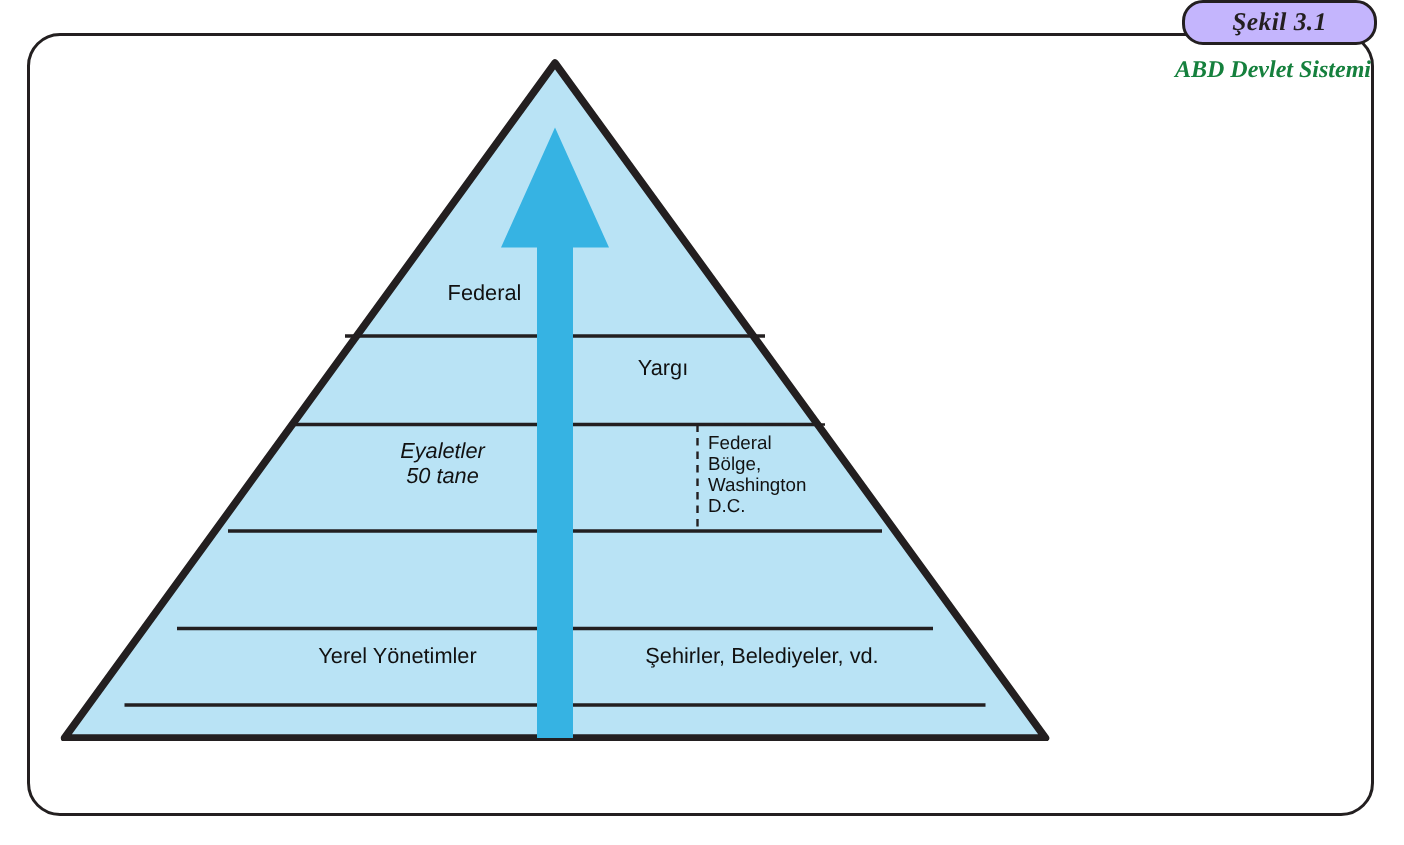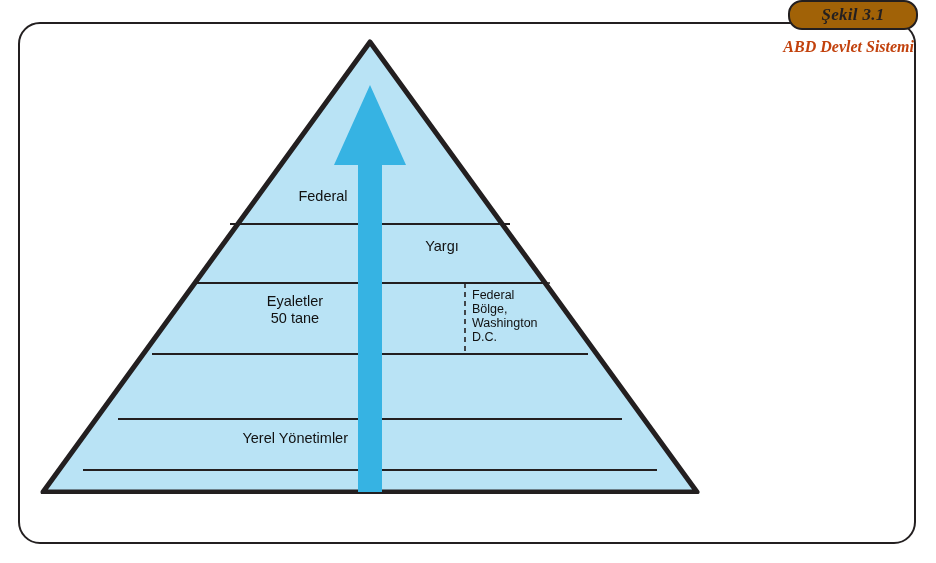--- a/index.html
+++ b/index.html
@@ -35,21 +35,21 @@
     background: #ffffff;
   }
 
   
   .fig-tab {
     position: absolute;
     right: 18px;
     top: 0px;
     width: 130px;
     height: 30px;
-    background: #a16207;
+    background: #c4b5fd;
     border: 2px solid #231f20;
     border-radius: 14px;
     box-sizing: border-box;
     display: flex;
     align-items: center;
     justify-content: center;
   }
   .fig-tab span {
     font-family: "Liberation Serif", serif;
     font-weight: bold;
@@ -60,21 +60,21 @@
   }
 
   .fig-title {
     position: absolute;
     right: 22px;
     top: 38px;
     font-family: "Liberation Serif", serif;
     font-style: italic;
     font-weight: bold;
     font-size: 16px;
-    color: #c2410c;
+    color: #15803d;
   }
 
   
   #pyramid-wrap {
     position: absolute;
     left: 30px;
     top: 30px;
     width: 670px;
     height: 464px;
   }
@@ -150,27 +150,28 @@
 
       <g>
         <polygon points="340,55 376,135 352,135 352,462 328,462 328,135 304,135" fill="#36b3e3"></polygon>
       </g>
     </svg>
 
     <div class="row-label row-left" style="left:228px; top:158px; width:130px;">Federal</div>
 
     <div class="row-label row-right" style="left:352px; top:208px; width:120px;">Yargı</div>
 
-    <div class="row-label row-left" style="left:195px; top:263px; width:140px;">Eyaletler
+    <div class="row-label row-left" style="left:195px; top:263px; width:140px;font-style:italic;">Eyaletler
 50 tane</div>
     <div class="fed-box-text" style="left:442px; top:258px; width:90px;">Federal
 Bölge,
 Washington
 D.C.</div>
 
 
-    <div class="row-label row-left" style="left:128px; top:400px; width:190px;text-align:right;">Yerel Yönetimler</div>
+    <div class="row-label row-left" style="left:140px; top:400px; width:190px;">Yerel Yönetimler</div>
+    <div class="row-label row-right" style="left:358px; top:400px; width:240px;">Şehirler, Belediyeler, vd.</div>
 
 
   </div>
 
 
 </div>
 
 </body></html>

